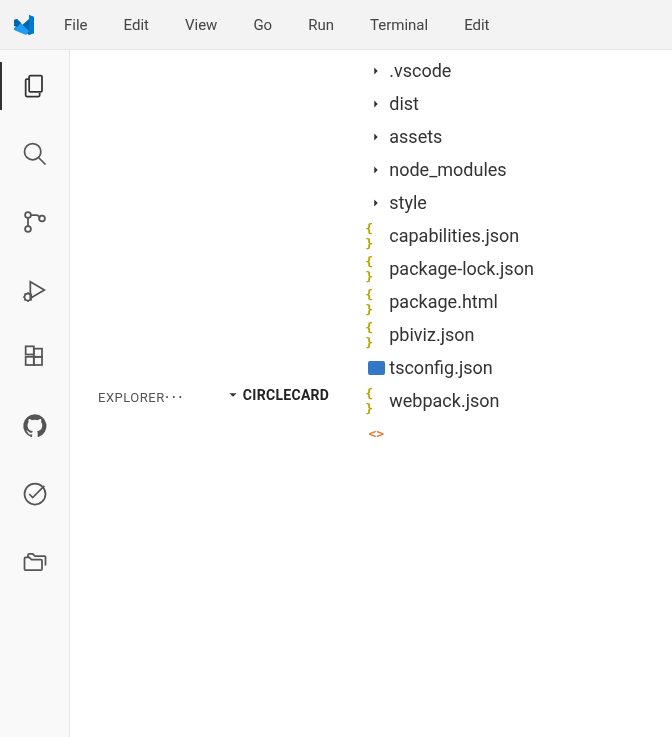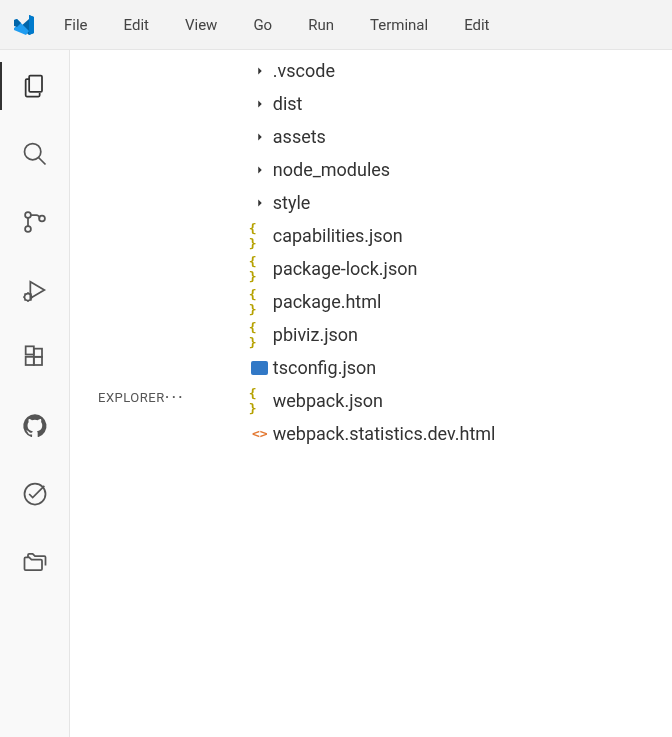--- a/index.html
+++ b/index.html
@@ -231,20 +231,28 @@
         <path d="M6 8V6a1 1 0 011-1h3l2 2h8a1 1 0 011 1v7"></path>
       </svg>
     </div>
   </div>
 
   <div class="sidebar">
     <div class="sidebar-header">
       <div class="sidebar-title">EXPLORER</div>
       <div class="more-icon">···</div>
     </div>
+    <div class="project-header">
+      <span class="chev">
+        <svg viewBox="0 0 16 16" fill="currentColor">
+            <path d="M4 6l4 4 4-4z"></path>
+          </svg>
+      </span>
+      <span class="project-name">CIRCLECARD</span>
+    </div>
     <div class="tree">
       <div class="tree-row">
         <span class="chev">
             <svg viewBox="0 0 16 16" fill="currentColor">
               <path d="M6 4l4 4-4 4z"></path>
             </svg>
           </span>
         <span class="label">.vscode</span>
       </div>
       <div class="tree-row">
@@ -301,17 +309,16 @@
             <span class="ts-ico">TS</span>
           </span>
         <span class="label">tsconfig.json</span>
       </div>
       <div class="tree-row">
         <span class="ficon json-ico">{ }</span>
         <span class="label">webpack.json</span>
       </div>
       <div class="tree-row">
         <span class="ficon html-ico">&lt;&gt;</span>
-        <span class="label">webpack.statistics.dev.html</span>
       </div>
     </div>
   </div>
 </div>
 
 </body></html>

